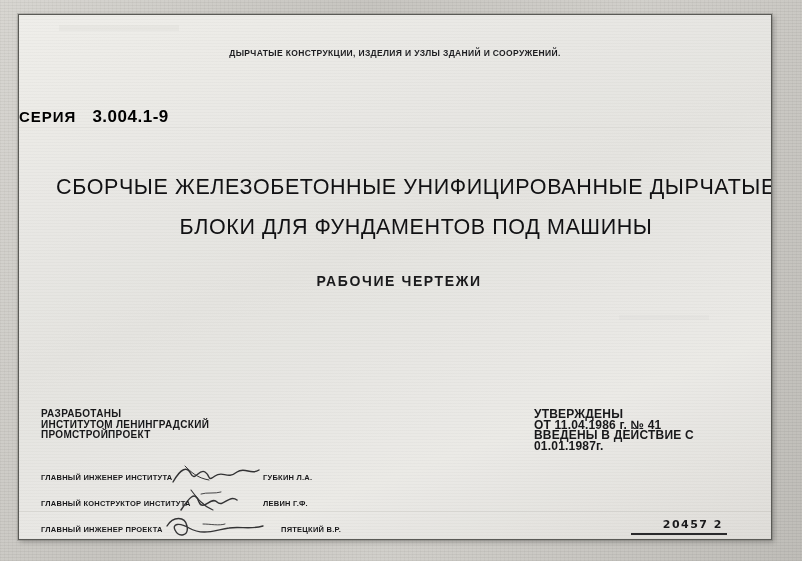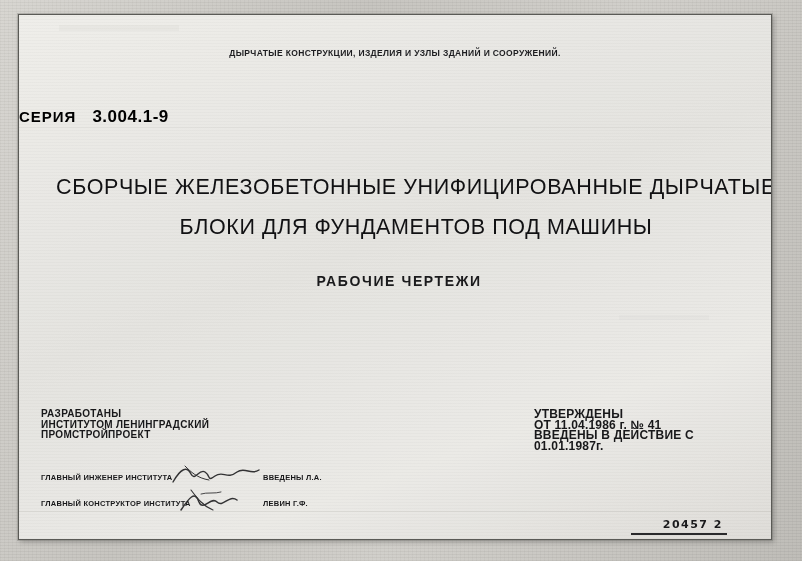--- a/index.html
+++ b/index.html
@@ -234,33 +234,41 @@
     </div>
 
     <div class="sign-rows">
 
       <div class="sign-row">
         <span class="sign-role">ГЛАВНЫЙ ИНЖЕНЕР ИНСТИТУТА</span>
         <svg class="sign-mark" viewBox="0 0 96 26">
           <path d="M6 20 C14 6, 20 4, 24 12 C28 20, 32 6, 38 10 C44 14, 40 20, 48 14 C56 8, 60 18, 70 10 C78 4, 84 14, 92 8" fill="none" stroke="#1b1b1d" stroke-width="1.4" stroke-linecap="round"></path>
           <path d="M18 4 C24 10, 30 16, 42 18" fill="none" stroke="#1b1b1d" stroke-width="1" stroke-linecap="round"></path>
         </svg>
-        <span class="sign-name">ВВЕДЕНЫ Л.А.</span>
+        <span class="sign-name">ГУБКИН Л.А.</span>
       </div>
 
       <div class="sign-row">
         <span class="sign-role">ГЛАВНЫЙ КОНСТРУКТОР ИНСТИТУТА</span>
         <svg class="sign-mark" style="left:136px;" viewBox="0 0 96 26">
           <path d="M4 22 C12 10, 18 2, 22 14 C26 24, 34 8, 40 14 C46 20, 52 6, 60 12" fill="none" stroke="#1b1b1d" stroke-width="1.5" stroke-linecap="round"></path>
           <path d="M14 2 C20 10, 26 18, 36 22" fill="none" stroke="#1b1b1d" stroke-width="1.1" stroke-linecap="round"></path>
           <path d="M24 6 C30 4, 38 6, 44 4" fill="none" stroke="#1b1b1d" stroke-width="0.9" stroke-linecap="round"></path>
         </svg>
         <span class="sign-name">ЛЕВИН Г.Ф.</span>
       </div>
 
+      <div class="sign-row">
+        <span class="sign-role">ГЛАВНЫЙ ИНЖЕНЕР ПРОЕКТА</span>
+        <svg class="sign-mark" style="left:118px; width:112px;" viewBox="0 0 112 26">
+          <path d="M8 12 C14 2, 26 2, 28 12 C30 22, 20 24, 16 16 C13 10, 20 8, 30 14 C44 22, 56 16, 70 14 C82 12, 90 16, 104 12" fill="none" stroke="#1b1b1d" stroke-width="1.4" stroke-linecap="round"></path>
+          <path d="M44 10 C52 10, 60 12, 66 10" fill="none" stroke="#1b1b1d" stroke-width="0.9" stroke-linecap="round"></path>
+        </svg>
+        <span class="sign-name" style="left:240px;">ПЯТЕЦКИЙ В.Р.</span>
+      </div>
 
     </div>
 
     <div class="stamp-number">20457 2</div>
     <div class="stamp-underline"></div>
 
   </div>
 </div>
 
 </body></html>

